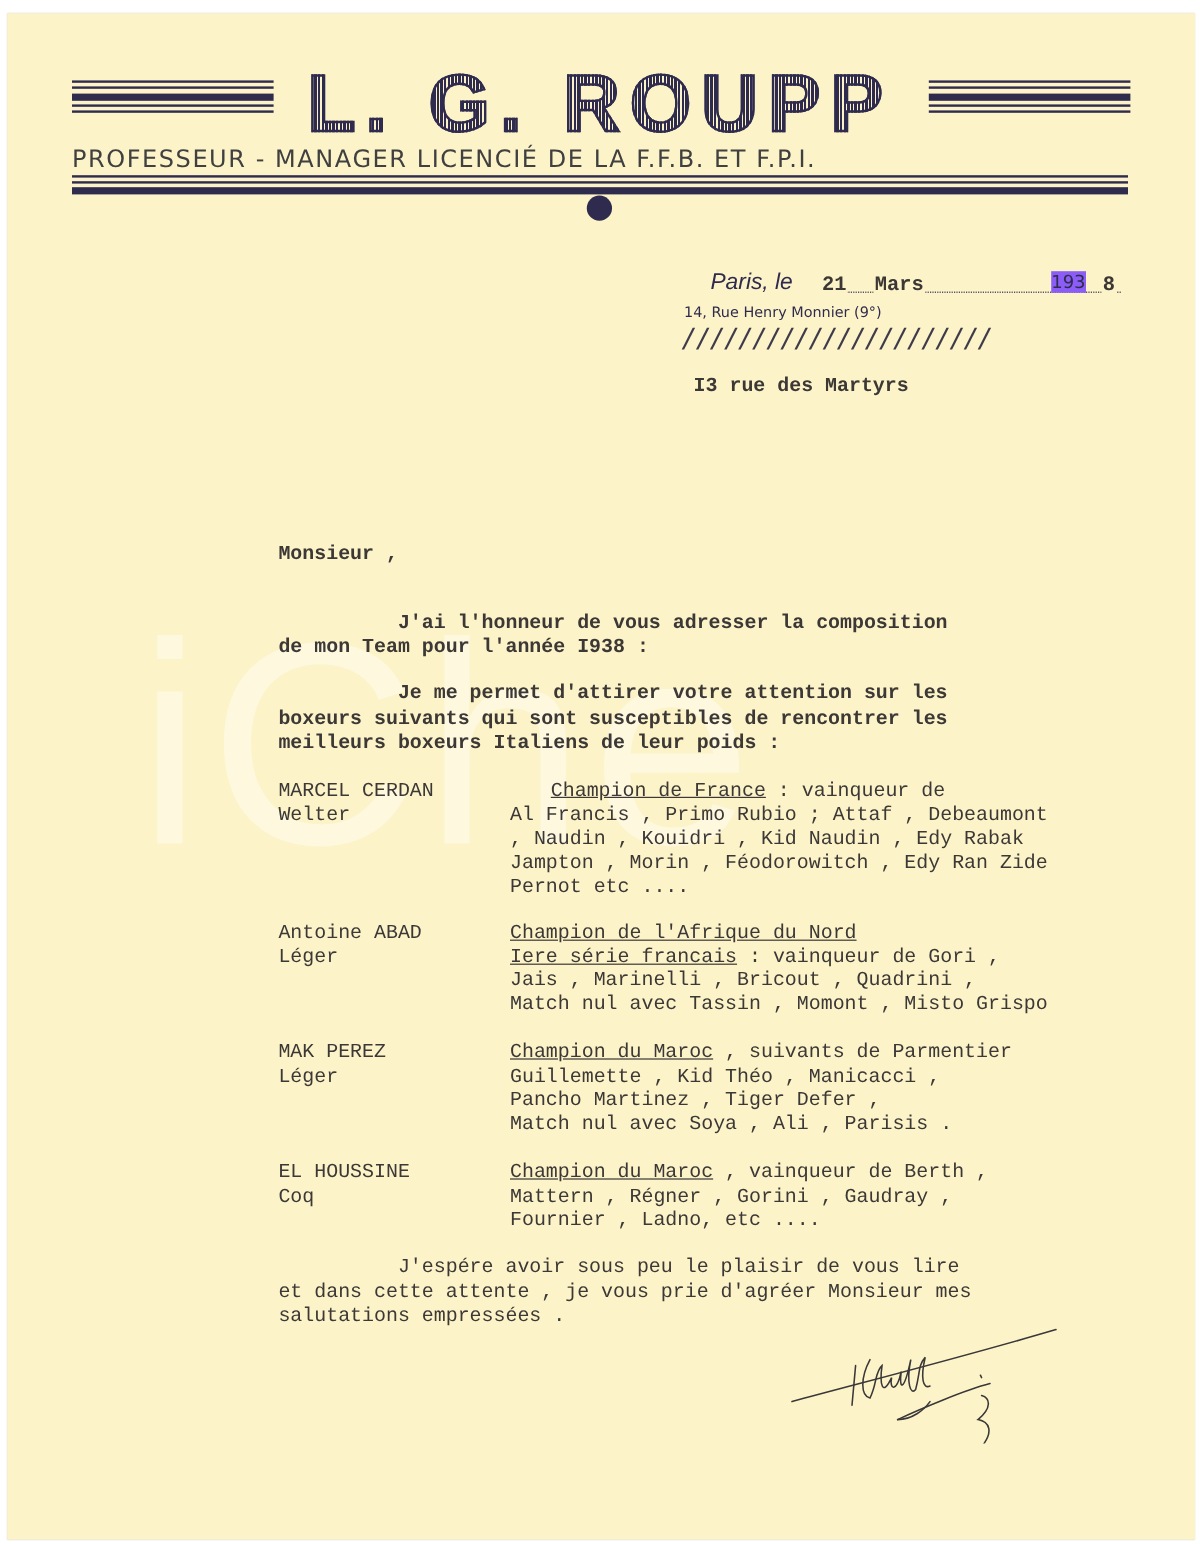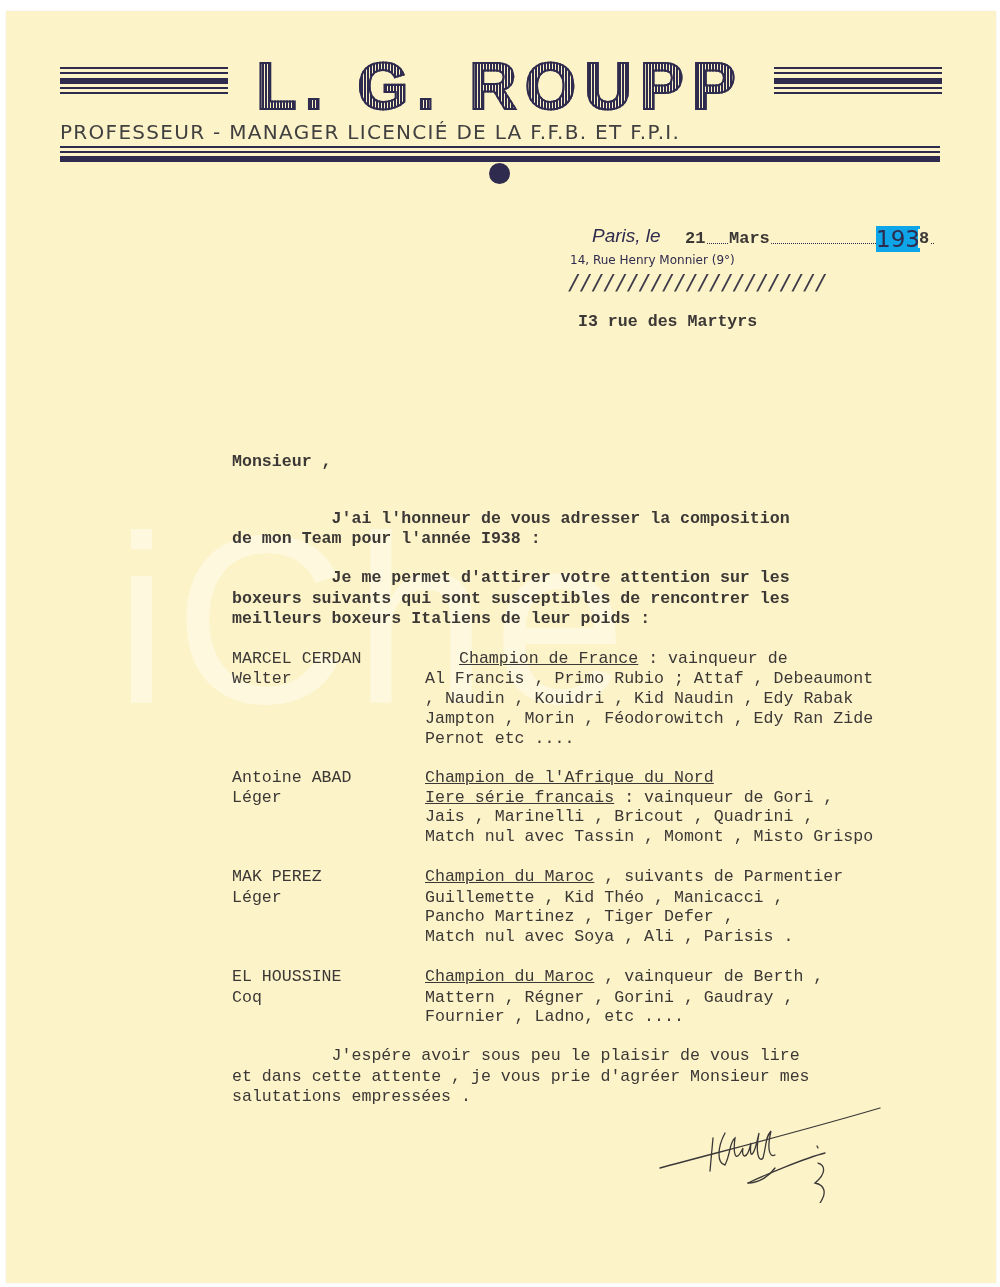--- a/index.html
+++ b/index.html
@@ -102,22 +102,22 @@
       font-size: 17px;
       color: #3b3734;
       background: #fdf3c8;
       padding: 0 1px;
     }
     .dateline .day { left: 92px; }
     .dateline .month { left: 136px; }
     .dateline .year-prefix {
       position: absolute; left: 284px; top: -1px;
       font-family: "DejaVu Sans", sans-serif;
-      font-size: 23px;
-      background: #0ea5e9;
+      font-size: 15px;
+      background: #8b5cf6;
     }
     .dateline .yeardigit { left: 326px; }
     .address-printed {
       position: absolute;
       left: 570px; top: 253px;
       font-family: "DejaVu Sans", sans-serif;
       font-size: 12px;
       color: #2f2b4e;
       white-space: nowrap;
     }

